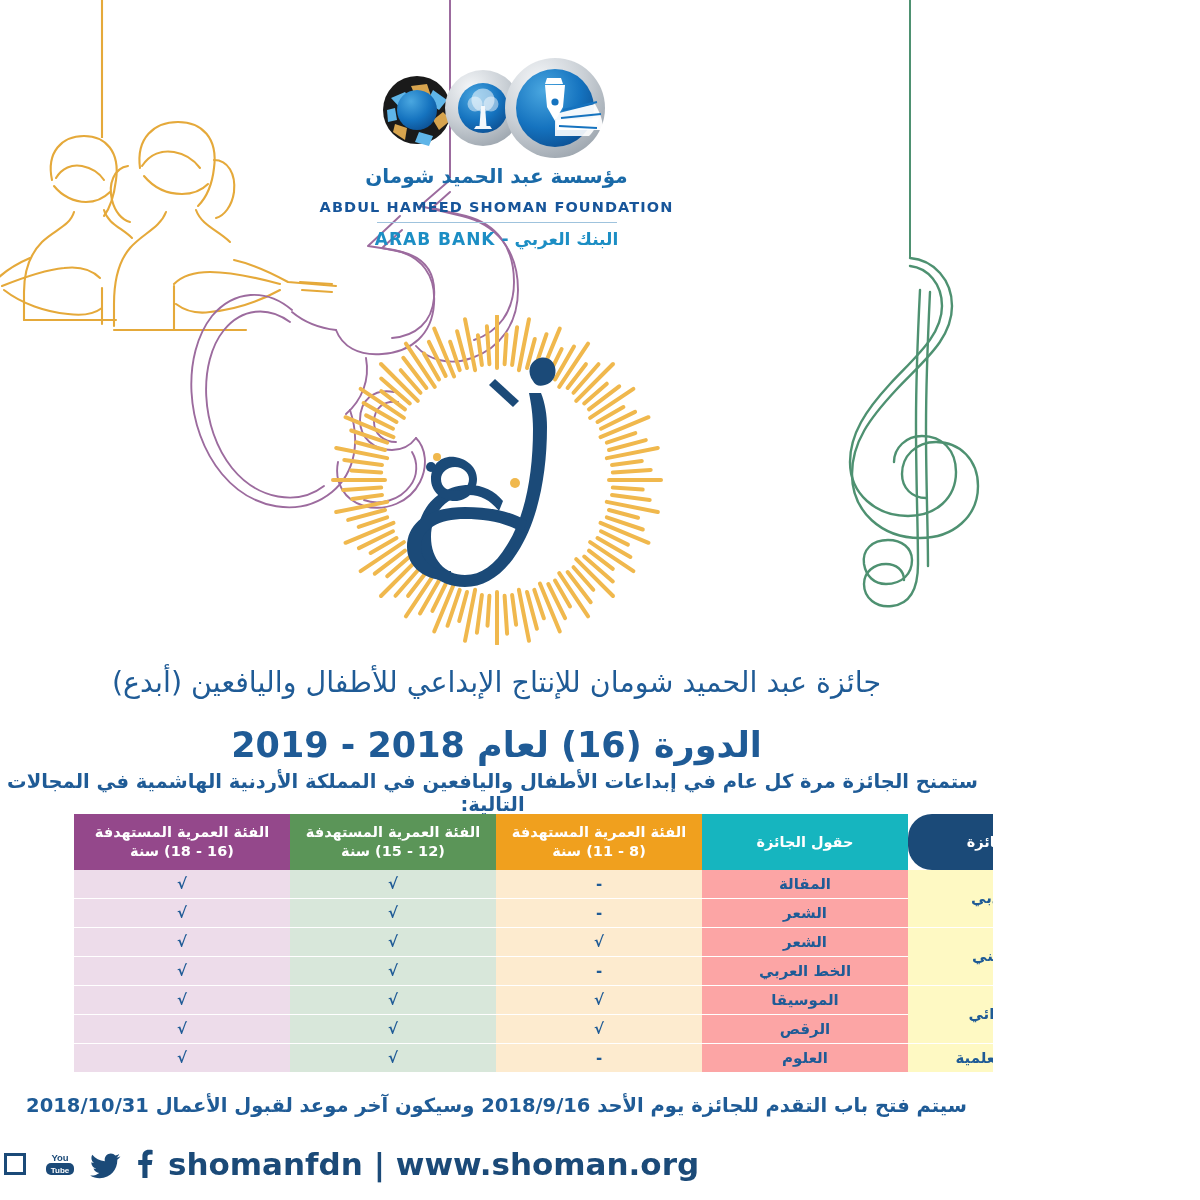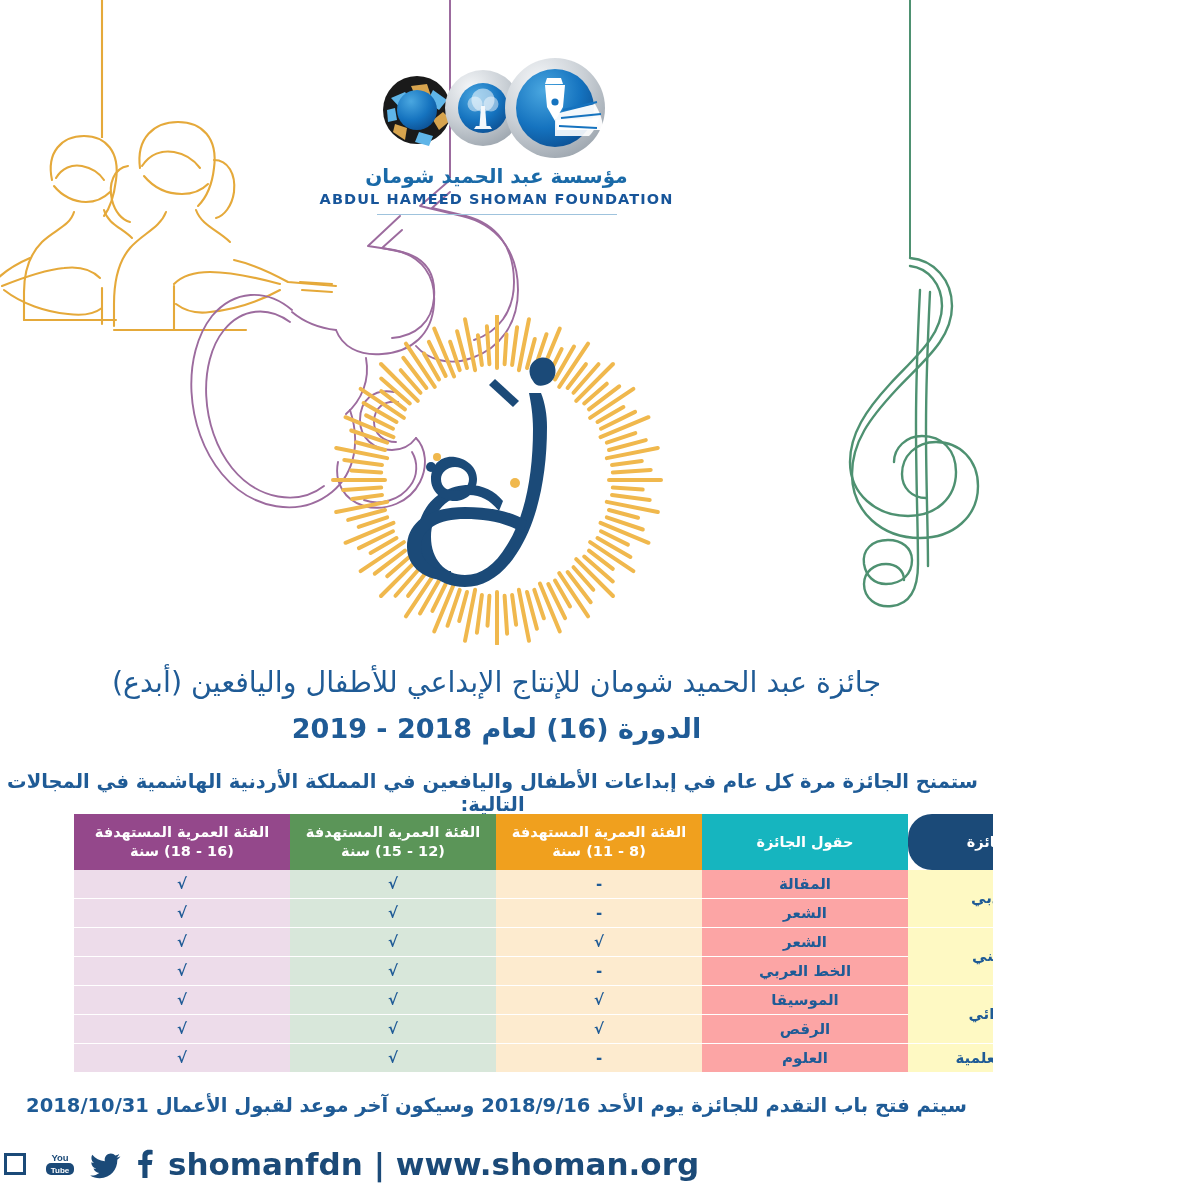--- a/index.html
+++ b/index.html
@@ -21,41 +21,41 @@
 
   
   #logo-block{position:absolute;left:0;right:0;top:58px;text-align:center;}
   #logo-circles{display:block;margin:0 auto;}
   .logo-ar{
     color:#1a6aa8;font-size:20px;font-weight:bold;letter-spacing:1px;
     margin-top:6px;direction:rtl;
   }
   .logo-en{
     color:#17559a;font-size:14.5px;font-weight:bold;letter-spacing:1.1px;
-    margin-top:3px;
+    margin-top:11px;
   }
   .logo-rule{
     width:240px;height:1px;background:#9fc3dd;margin:7px auto 6px auto;
   }
   .logo-bank{
     color:#1c8ec4;font-size:17px;font-weight:bold;letter-spacing:1px;
     direction:rtl;
   }
 
   
   #emblem{position:absolute;left:50%;top:315px;transform:translateX(-50%);}
 
   
   #headings{position:absolute;left:0;right:0;top:663px;text-align:center;direction:rtl;}
   #title-main{
     color:#1f5b96;font-size:28.5px;font-weight:normal;line-height:1.42;
     letter-spacing:0px;
   }
   #title-sub{
-    color:#1f5b96;font-size:27px;font-weight:bold;line-height:1.5;margin-top:6px;
+    color:#1f5b96;font-size:35px;font-weight:bold;line-height:1.5;margin-top:16px;
   }
   #lead-text{
     position:absolute;left:0;right:8px;top:770px;text-align:center;direction:rtl;
     color:#1f5b96;font-size:19.5px;font-weight:bold;
   }
 
   
   #award-table{
     position:absolute;left:74px;top:814px;width:1056px;
     border-collapse:collapse;direction:rtl;table-layout:fixed;
@@ -232,20 +232,21 @@
         <path d="M176 56 l40 -10 c6 10 8 18 8 26 l-46 0 z" opacity="0.95"></path>
         <path d="M176 62 l44 -2 c-2 8 -6 14 -10 18 l-34 0 z" opacity="0.9"></path>
       </g>
       <g stroke="#1573bf" stroke-width="2.2" fill="none">
         <path d="M184 52 l34 -8 M182 60 l40 -4 M180 68 l38 2"></path>
       </g>
     </svg>
     <div class="logo-ar">مؤسسة عبد الحميد شومان</div>
     <div class="logo-en">ABDUL HAMEED SHOMAN FOUNDATION</div>
     <div class="logo-rule"></div>
+    <div class="logo-bank">البنك العربي - ARAB BANK</div>
   </div>
 
   <svg id="emblem" width="340" height="330" viewBox="0 0 340 330">
     <g id="rays" stroke="#f0b84d" stroke-width="4" stroke-linecap="round">
         <line x1="282.0" y1="165.0" x2="334.0" y2="165.0"></line>
         <line x1="285.8" y1="172.6" x2="315.7" y2="174.5"></line>
         <line x1="285.0" y1="180.1" x2="322.7" y2="185.1"></line>
         <line x1="279.8" y1="186.9" x2="330.8" y2="197.0"></line>
         <line x1="282.0" y1="195.0" x2="311.0" y2="202.8"></line>
         <line x1="279.8" y1="202.3" x2="315.8" y2="214.5"></line>

